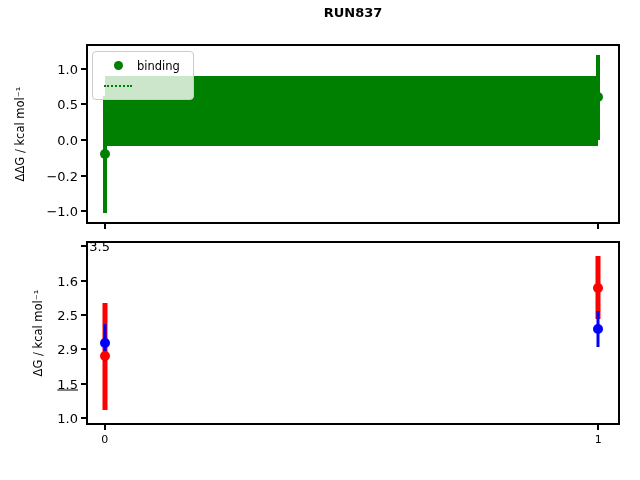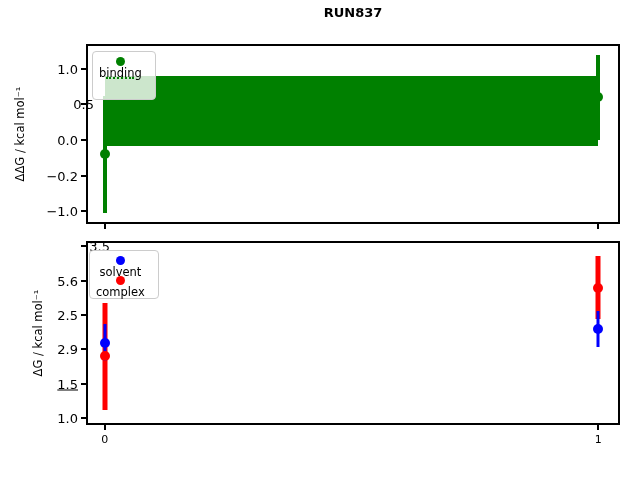--- a/index.html
+++ b/index.html
@@ -21,21 +21,21 @@
   .marker{position:absolute;border-radius:50%;transform:translate(-50%,-50%);}
   .ytick{position:absolute;left:-7px;width:5px;height:2px;background:#000;transform:translateY(-50%);}
   .yticklabel{position:absolute;left:-10px;transform:translate(-100%,-50%);
               font-size:13px;white-space:nowrap;}
   .xtick{position:absolute;bottom:-7px;width:2px;height:5px;background:#000;transform:translateX(-50%);}
   .xticklabel{position:absolute;bottom:-23px;transform:translateX(-50%);font-size:11px;}
   .legend{position:absolute;background:rgba(255,255,255,0.8);border:1px solid #cccccc;
           border-radius:4px;padding:5px 13px 5px 6px;display:flex;flex-direction:column;gap:3px;}
   #legend0{left:92px;top:51px;}
   #legend1{left:89px;top:250px;}
-  .legend-row{display:flex;align-items:center;height:17px;flex-direction:column;}
+  .legend-row{display:flex;align-items:center;height:17px;}
   .swatch-wrap{width:38px;display:flex;justify-content:center;align-items:center;}
   .swatch-dot{width:9px;height:9px;border-radius:50%;}
   .swatch-dotted{width:28px;height:0;border-top:2px dotted #008000;}
   .legend-label{font-size:11.5px;white-space:nowrap;}
 </style>
 </head>
 <body>
 
 <div class="figure">
   <div class="fig-title">RUN837</div>
@@ -45,21 +45,21 @@
 
   <div class="plot-area" id="plot0">
       <div class="errbar" style="left: 3.16574%; top: 28.3401%; height: 66.3968%; width: 4px; background: rgb(0, 128, 0);"></div>
       <div class="errbar" style="left: 96.2756%; top: 4.8583%; height: 48.583%; width: 4px; background: rgb(0, 128, 0);"></div>
       <div class="band" style="left: 3.16574%; width: 93.1099%; top: 17.004%; height: 40.081%; background: rgb(0, 128, 0);"></div>
       <div class="marker" style="left: 3.16574%; top: 61.5385%; width: 10px; height: 10px; background: rgb(0, 128, 0);"></div>
       <div class="marker" style="left: 96.2756%; top: 29.1498%; width: 10px; height: 10px; background: rgb(0, 128, 0);"></div>
       <div class="ytick" style="top: 12.9555%;"></div>
       <div class="yticklabel" style="top: 12.9555%;">1.0</div>
       <div class="ytick" style="top: 33.1984%;"></div>
-      <div class="yticklabel" style="top: 33.1984%; margin-left: 16px;">0.5</div>
+      <div class="yticklabel" style="top: 33.1984%;">0.5</div>
       <div class="ytick" style="top: 53.4413%;"></div>
       <div class="yticklabel" style="top: 53.4413%; text-align: center;">0.0</div>
       <div class="ytick" style="top: 73.6842%;"></div>
       <div class="yticklabel" style="top: 73.6842%;">−0.2</div>
       <div class="ytick" style="top: 93.9271%;"></div>
       <div class="yticklabel" style="top: 93.9271%;">−1.0</div>
       <div class="xtick" style="left: 3.16574%;"></div>
       <div class="xtick" style="left: 96.2756%;"></div>
     </div>
   <div class="plot-area" id="plot1">
@@ -67,21 +67,21 @@
       <div class="errbar" style="left: 96.2756%; top: 7.25191%; height: 35.1145%; width: 5px; background: rgb(255, 0, 0);"></div>
       <div class="errbar" style="left: 3.16574%; top: 45.0382%; height: 20.6107%; width: 3px; background: rgb(0, 0, 255);"></div>
       <div class="errbar" style="left: 96.2756%; top: 37.7863%; height: 19.8473%; width: 3px; background: rgb(0, 0, 255);"></div>
       <div class="marker" style="left: 3.16574%; top: 55.3435%; width: 10px; height: 10px; background: rgb(0, 0, 255);"></div>
       <div class="marker" style="left: 96.2756%; top: 47.7099%; width: 10px; height: 10px; background: rgb(0, 0, 255);"></div>
       <div class="marker" style="left: 3.16574%; top: 62.9771%; width: 10px; height: 10px; background: rgb(255, 0, 0);"></div>
       <div class="marker" style="left: 96.2756%; top: 24.8092%; width: 10px; height: 10px; background: rgb(255, 0, 0);"></div>
       <div class="ytick" style="top: 1.9084%;"></div>
       <div class="yticklabel" style="top: 1.9084%; margin-left: 32px;">3.5</div>
       <div class="ytick" style="top: 20.9924%;"></div>
-      <div class="yticklabel" style="top: 20.9924%;">5.6</div>
+      <div class="yticklabel" style="top: 20.9924%;">1.6</div>
       <div class="ytick" style="top: 40.0763%;"></div>
       <div class="yticklabel" style="top: 40.0763%;">2.5</div>
       <div class="ytick" style="top: 59.1603%;"></div>
       <div class="yticklabel" style="top: 59.1603%;">2.9</div>
       <div class="ytick" style="top: 78.2443%;"></div>
       <div class="yticklabel" style="top: 78.2443%; text-decoration: underline;">1.5</div>
       <div class="ytick" style="top: 97.3282%;"></div>
       <div class="yticklabel" style="top: 97.3282%;">1.0</div>
       <div class="xtick" style="left: 3.16574%;"></div>
       <div class="xticklabel" style="left: 3.16574%;">0</div>
@@ -95,28 +95,14 @@
           <div class="swatch-dot" style="background: rgb(0, 128, 0);"></div>
         </div>
         <div class="legend-label">binding</div>
       </div>
       <div class="legend-row">
         <div class="swatch-wrap">
           <div class="swatch-dotted" style="border-top-color: rgb(0, 128, 0);"></div>
         </div>
       </div>
     </div>
-  <div class="legend" id="legend1">
-      <div class="legend-row">
-        <div class="swatch-wrap">
-          <div class="swatch-dot" style="background: rgb(0, 0, 255);"></div>
-        </div>
-        <div class="legend-label">solvent</div>
-      </div>
-      <div class="legend-row">
-        <div class="swatch-wrap">
-          <div class="swatch-dot" style="background: rgb(255, 0, 0);"></div>
-        </div>
-        <div class="legend-label">complex</div>
-      </div>
-    </div>
 
 </div>
 
 </body></html>

